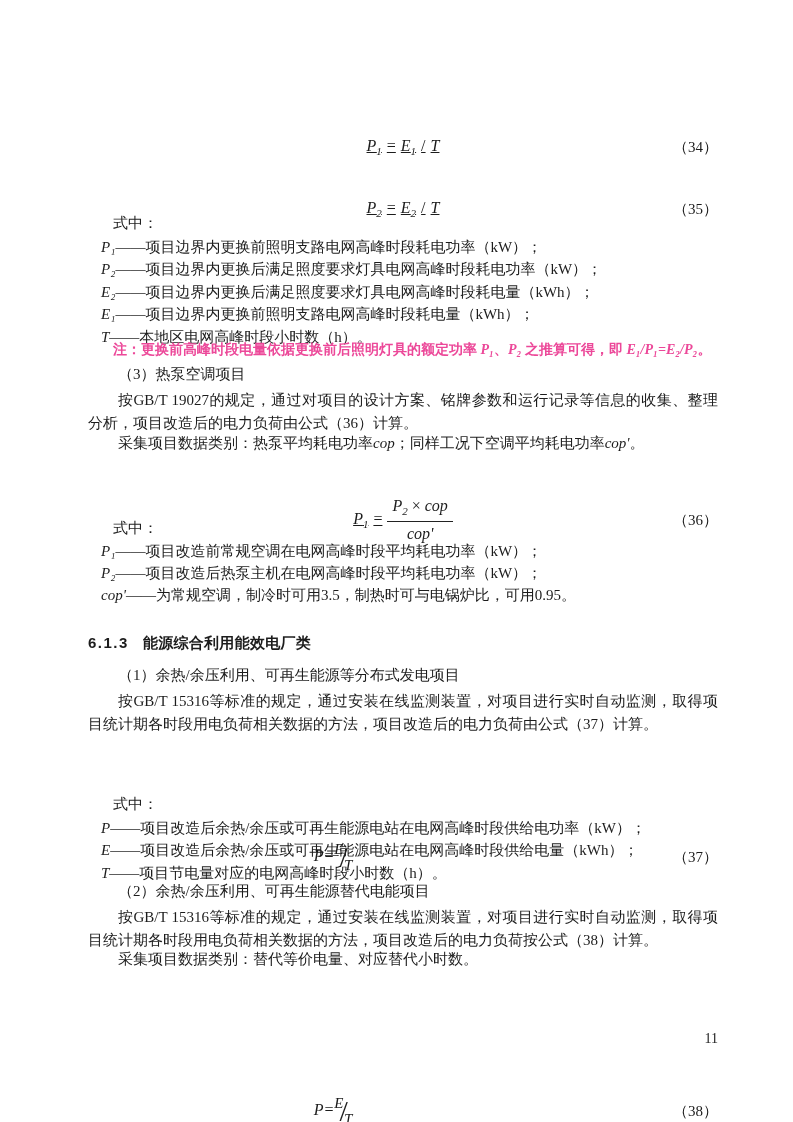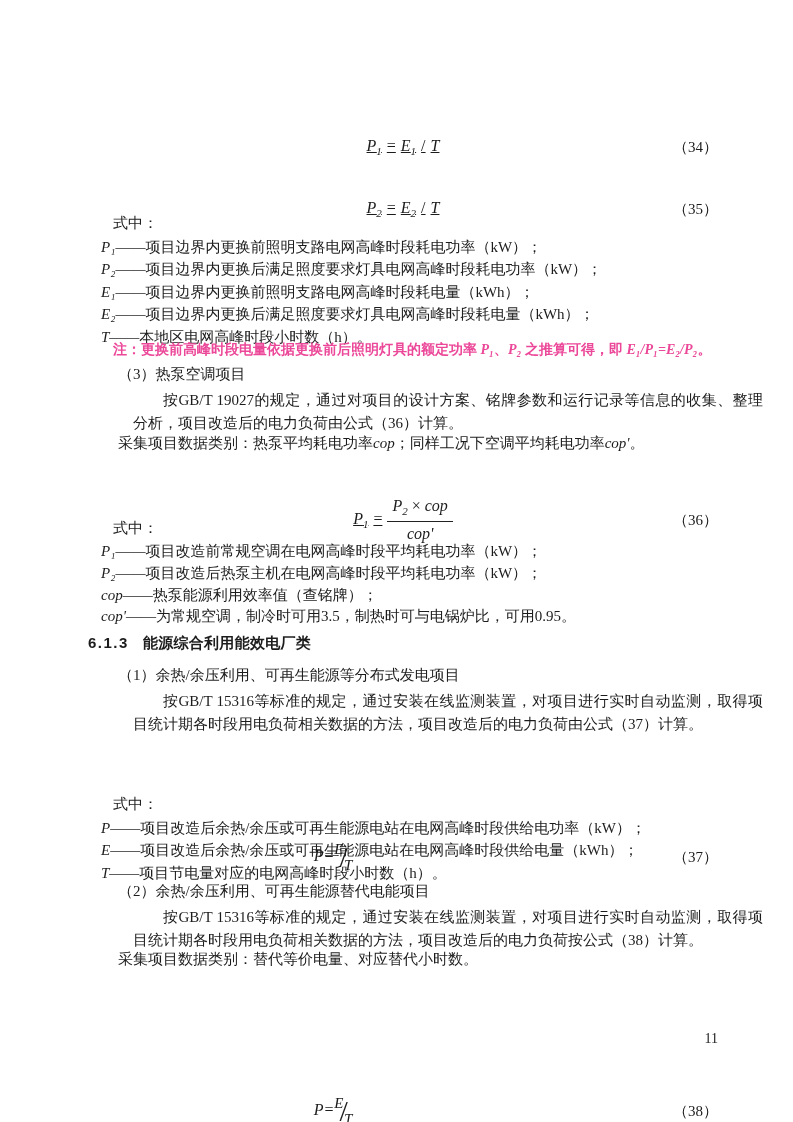--- a/index.html
+++ b/index.html
@@ -42,21 +42,21 @@
   .dfrac{white-space:nowrap;}
   .dfrac .up{vertical-align:7px;font-size:15px;}
   .dfrac .ds{font-size:30px;font-style:normal;vertical-align:-6px;margin:0 -4px;font-weight:300;}
   .dfrac .dn{vertical-align:-9px;font-size:15px;}
   
   .where{margin-left:25px;}
   .def-line{margin-left:13px;line-height:22.4px;white-space:nowrap;}
   .def-line i, .inline-var{font-style:italic;font-family:"Liberation Serif","DejaVu Serif",serif;}
   .note{margin-left:25px;font-size:14px;color:#ec4899;font-weight:bold;}
   .note i{font-style:italic;}
-  .para{line-height:22.5px;text-align:justify;text-indent:2em;margin-left:45px;}
+  .para{line-height:22.5px;text-align:justify;text-indent:2em;}
   .sub-head{text-indent:2em;}
   .collect{text-indent:2em;}
   .h613{
     font-family:"Liberation Sans","DejaVu Sans",sans-serif;
     font-weight:600;font-size:15px;letter-spacing:0.3px;
   }
   .h613 .sec-no{margin-right:14px;letter-spacing:1.5px;}
   .pagenum{text-align:right;font-size:14px;padding-right:10px;color:#222;}
 </style>
 </head>
@@ -73,22 +73,22 @@
   <div class="abs eq" style="top:179px">
     <span class="eq-body"><i>P</i><sub>2</sub><span class="sp">=</span><i>E</i><sub>2</sub><span class="sp">/</span><i>T</i></span>
     <span class="eq-label">（35）</span>
   </div>
 
   <div class="abs where" style="top:214px">式中：</div>
 
   <div class="abs" style="top:236px">
     <div class="def-line"><i>P₁</i><span>——项目边界内更换前照明支路电网高峰时段耗电功率（kW）；</span></div>
     <div class="def-line"><i>P₂</i><span>——项目边界内更换后满足照度要求灯具电网高峰时段耗电功率（kW）；</span></div>
+    <div class="def-line"><i>E₂</i><span>——项目边界内更换后满足照度要求灯具电网高峰时段耗电量（kWh）；</span></div>
     <div class="def-line"><i>E₁</i><span>——项目边界内更换前照明支路电网高峰时段耗电量（kWh）；</span></div>
-    <div class="def-line"><i>E₂</i><span>——项目边界内更换后满足照度要求灯具电网高峰时段耗电量（kWh）；</span></div>
     <div class="def-line"><i>T</i><span>——本地区电网高峰时段小时数（h）。</span></div>
   </div>
 
   <div class="abs note" style="top:341px"><span>注：更换前高峰时段电量依据更换前后照明灯具的额定功率 </span><i>P₁</i><span>、</span><i>P₂</i><span> 之推算可得，即 </span><i>E₁/P₁=E₂/P₂</i><span>。</span></div>
 
   <div class="abs sub-head" style="top:365px">（3）热泵空调项目</div>
 
   <div class="abs para" style="top:389px">按GB/T 19027的规定，通过对项目的设计方案、铭牌参数和运行记录等信息的收集、整理分析，项目改造后的电力负荷由公式（36）计算。</div>
 
   <div class="abs collect" style="top:434px"><span>采集项目数据类别：热泵平均耗电功率</span><i class="inline-var">cop</i><span>；同样工况下空调平均耗电功率</span><i class="inline-var">cop'</i><span>。</span></div>
@@ -96,21 +96,20 @@
   <div class="abs eq" style="top:456px">
     <span class="eq-body"><i>P</i><sub>1</sub><span class="sp">=</span><span class="frac"><span class="num"><i>P</i><sub>2</sub><span class="op">×</span><i>cop</i></span><span class="den"><i>cop'</i></span></span></span>
     <span class="eq-label">（36）</span>
   </div>
 
   <div class="abs where" style="top:519px">式中：</div>
 
   <div class="abs" style="top:541px">
     <div class="def-line" style="line-height:21.8px"><i>P₁</i><span>——项目改造前常规空调在电网高峰时段平均耗电功率（kW）；</span></div>
     <div class="def-line" style="line-height:21.8px"><i>P₂</i><span>——项目改造后热泵主机在电网高峰时段平均耗电功率（kW）；</span></div>
-    <div class="def-line" style="line-height:21.8px"><i>cop</i><span>——热泵能源利用效率值（查铭牌）；</span></div>
     <div class="def-line" style="line-height:21.8px"><i>cop'</i><span>——为常规空调，制冷时可用3.5，制热时可与电锅炉比，可用0.95。</span></div>
   </div>
 
   <div class="abs h613" style="top:634px"><span class="sec-no">6.1.3</span><span>能源综合利用能效电厂类</span></div>
 
   <div class="abs sub-head" style="top:666px">（1）余热/余压利用、可再生能源等分布式发电项目</div>
   <div class="abs para" style="top:690px">按GB/T 15316等标准的规定，通过安装在线监测装置，对项目进行实时自动监测，取得项目统计期各时段用电负荷相关数据的方法，项目改造后的电力负荷由公式（37）计算。</div>
 
   <div class="abs eq shiftL" style="top:752px">
     <span class="eq-inner"><span class="eq-body"><i>P</i><span>=</span><span class="dfrac"><span class="up"><i>E</i></span><span class="ds">/</span><span class="dn"><i>T</i></span></span></span></span>

